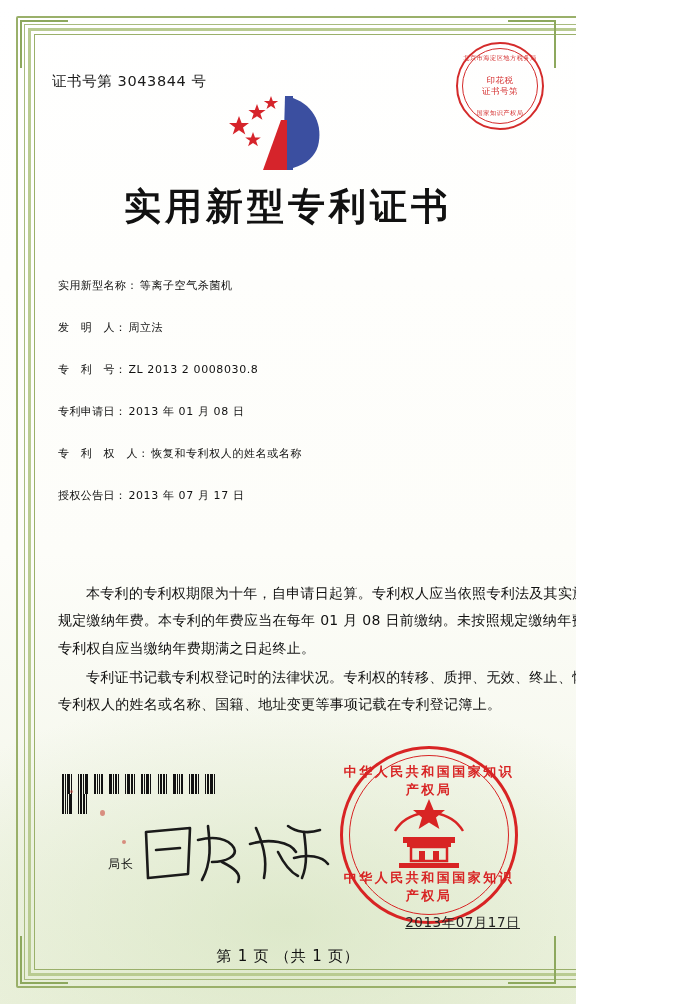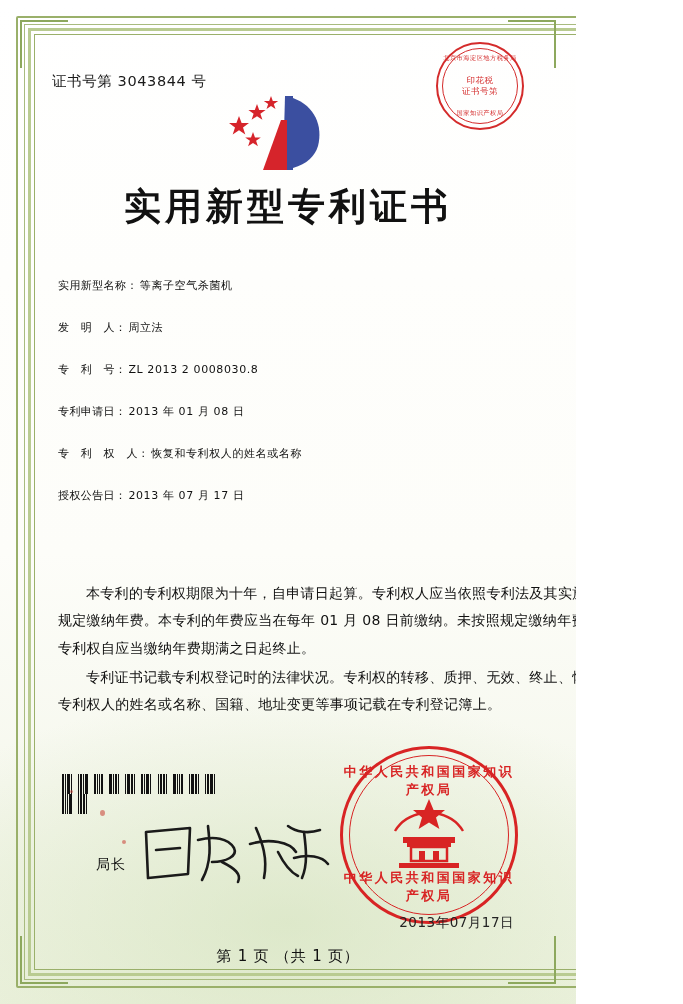--- a/index.html
+++ b/index.html
@@ -68,21 +68,21 @@
     left: 52px; top: 72px;
     font-size: 14.5px;
     color: #1a1a1a;
     letter-spacing: 0.6px;
     font-family: "DejaVu Sans", "Liberation Sans", sans-serif;
   }
 
   
   .seal-top {
     position: absolute;
-    right: 52px; top: 42px;
+    right: 32px; top: 42px;
     width: 88px; height: 88px;
     border-radius: 50%;
     border: 2px solid #d42b2b;
     color: #d42b2b;
     box-sizing: border-box;
   }
   .seal-top .ring {
     position: absolute;
     left: 4px; top: 4px; right: 4px; bottom: 4px;
     border: 1px solid #d42b2b;
@@ -182,23 +182,23 @@
     display: inline-block;
     height: 20px;
     background: #111;
     vertical-align: top;
     margin-right: 1px;
   }
 
   
   .sig-label {
     position: absolute;
-    left: 96px;
+    left: 108px;
     top: 856px;
-    font-size: 14px;
+    font-size: 12px;
     color: #111;
     letter-spacing: 1px;
   }
   .signature {
     position: absolute;
     left: 138px;
     top: 818px;
     width: 200px;
     height: 70px;
   }
@@ -240,25 +240,26 @@
   .seal-main .emblem {
     position: absolute;
     left: 50%; top: 50%;
     transform: translate(-50%, -50%);
     width: 92px; height: 76px;
   }
 
   
   .seal-date {
     position: absolute;
-    right: 62px;
+    right: 56px;
     bottom: 72px;
     font-size: 13.5px;
     color: #222;
     letter-spacing: 0.5px;
+    text-decoration: underline;
   }
 
   
   .footer {
     position: absolute;
     left: 0; right: 0;
     bottom: 38px;
     text-align: center;
     font-size: 15px;
     color: #111;

